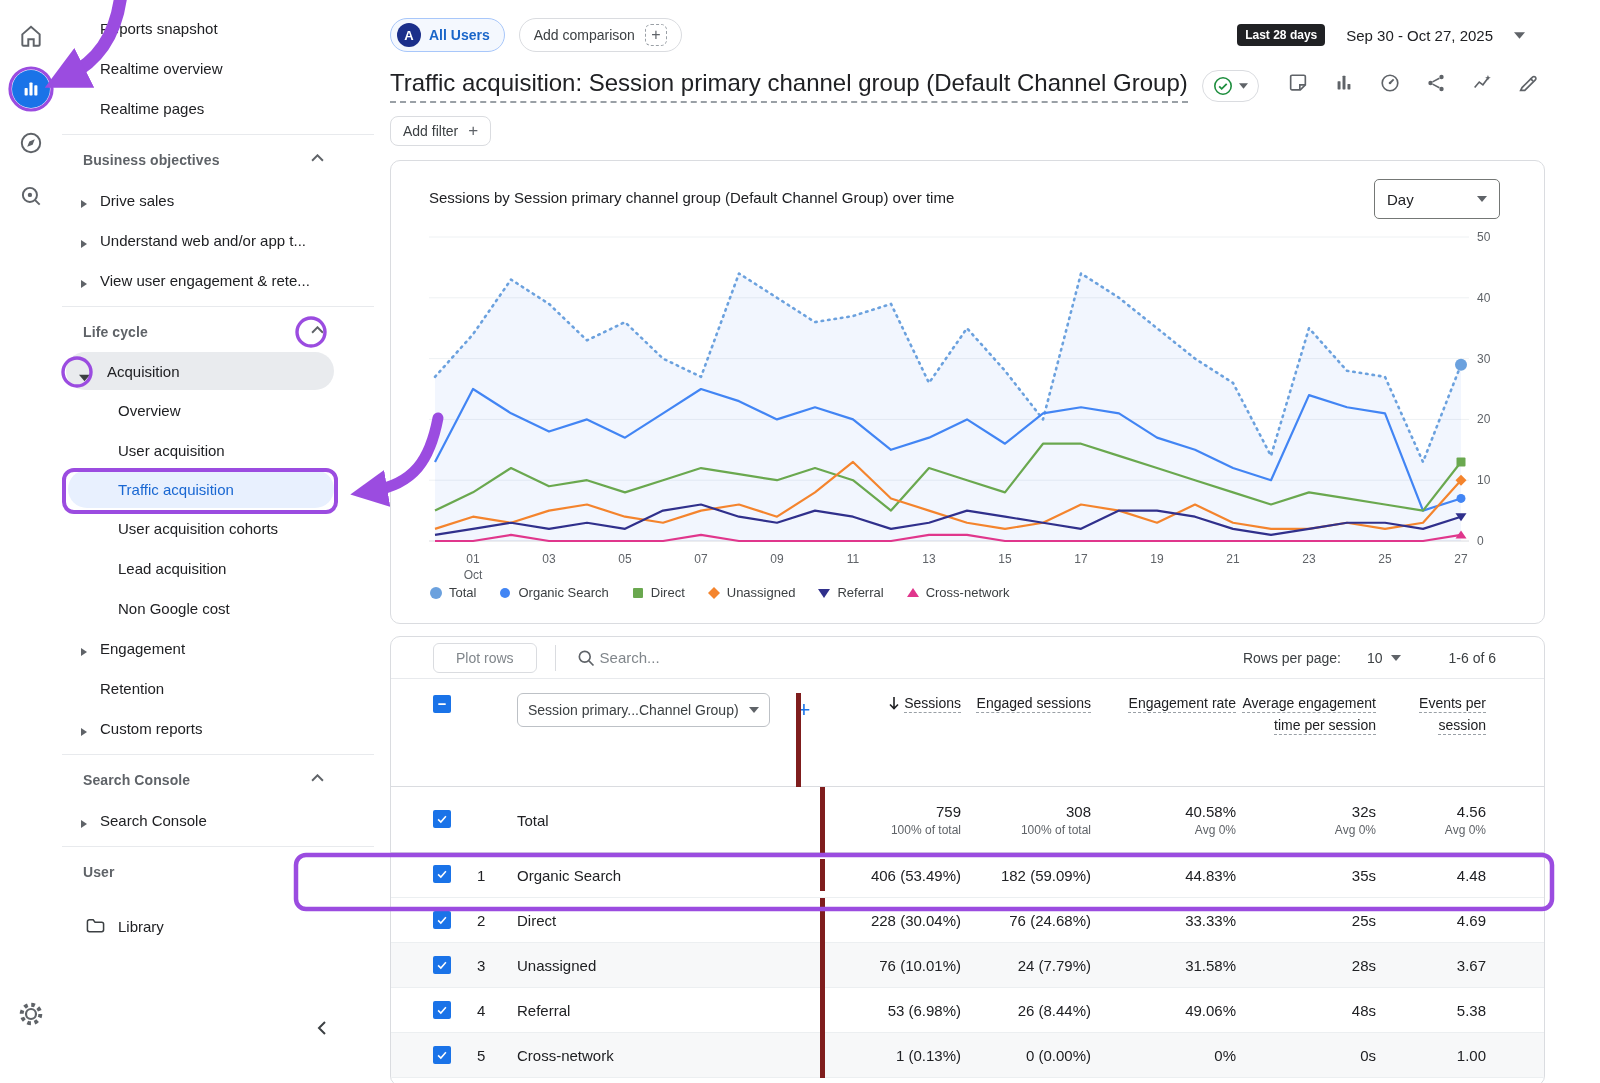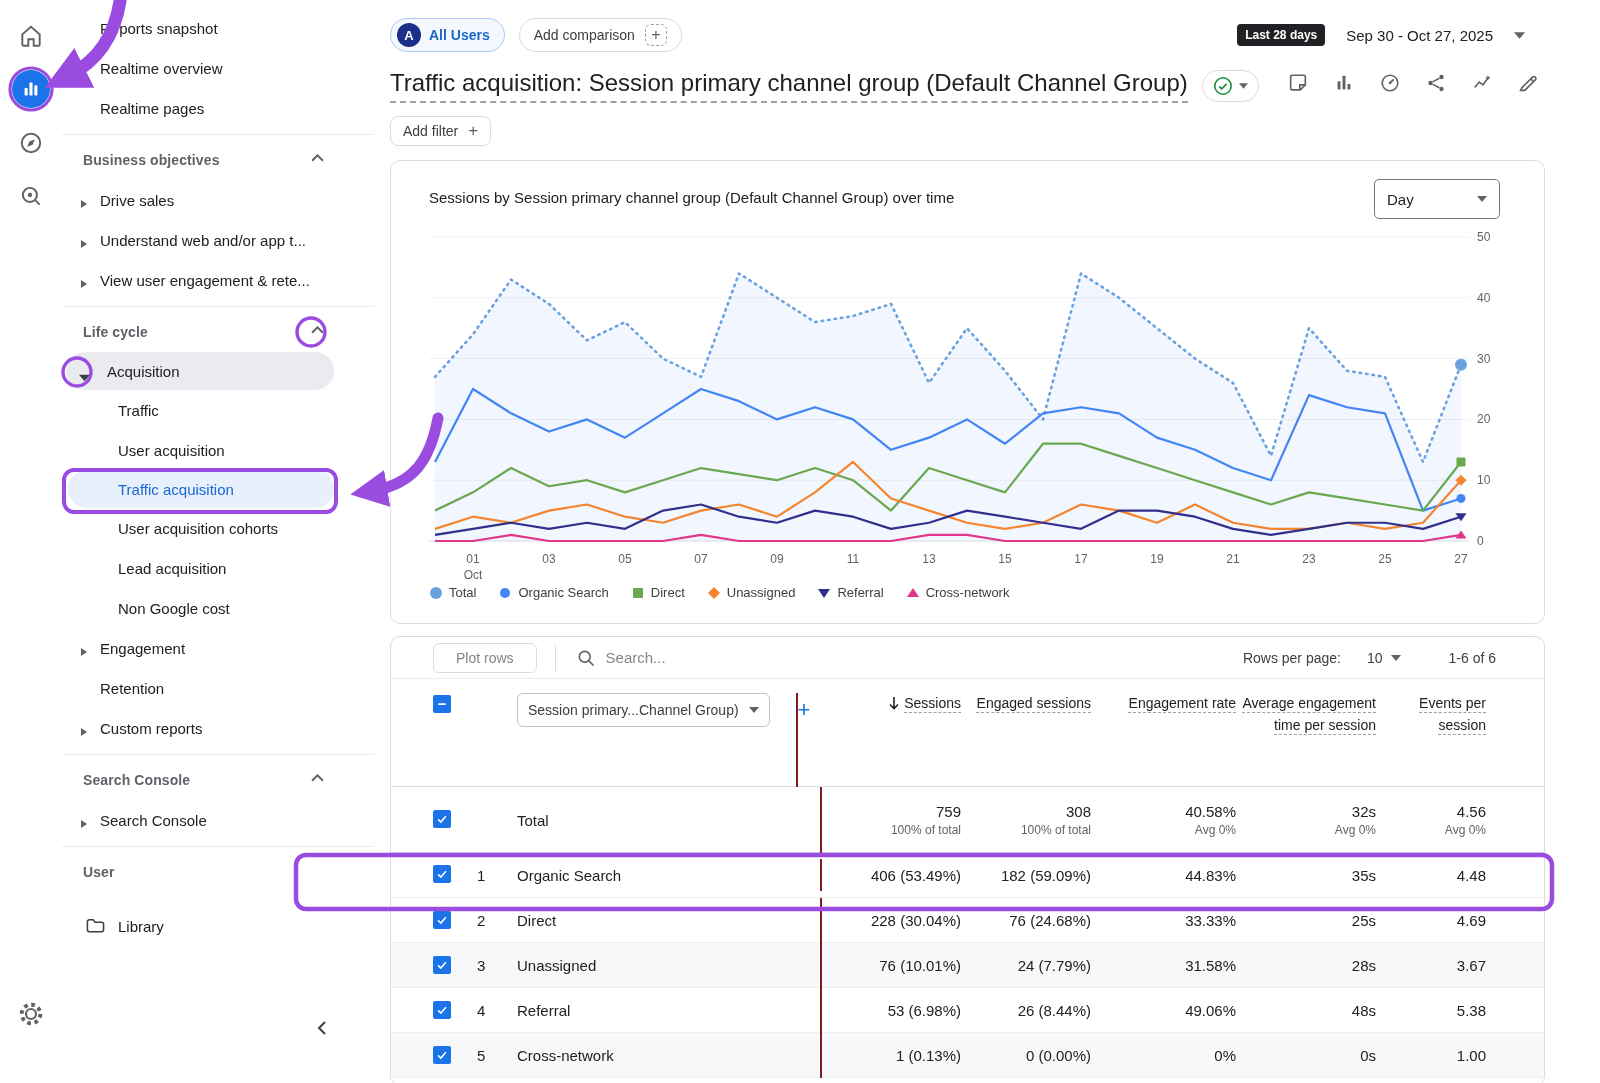--- a/index.html
+++ b/index.html
@@ -75,38 +75,38 @@
   .ax { font-size:12px; fill:#5f6368; }
   .mid { text-anchor:middle; }
   .legend { position:absolute; left:38px; top:424px; display:flex; gap:22px; align-items:center; }
   .legend .litem { display:flex; align-items:center; gap:6px; font-size:13px; color:#3c4043; }
 
   .table-card { margin-top:12px; min-height:450px; overflow:hidden; }
   .table-toolbar { height:42px; display:flex; align-items:center; padding:0 48px 0 42px; border-bottom:1px solid #e8eaed; }
   .plot-rows-btn { height:30px; border:1px solid #dadce0; border-radius:6px; background:#fff; padding:0 22px;
     font-size:14px; color:#80868b; cursor:pointer; font-family:inherit; }
   .vsep { width:1px; height:26px; background:#dadce0; margin:0 20px 0 18px; }
-  .search-box { display:flex; align-items:center; gap:10px; flex:1; }
+  .search-box { display:flex; align-items:center; gap:4px; flex:1; }
   .search-box input { border:none; outline:none; font-size:15px; font-family:inherit; width:320px; color:#202124; }
   .search-box input::placeholder { color:#80868b; }
   .pager { display:flex; align-items:center; font-size:14px; color:#3c4043; }
   .pp-val { display:flex; align-items:center; gap:8px; margin-left:26px; cursor:pointer; }
   .pg-range { margin-left:48px; }
 
   .grid-row { display:grid; grid-template-columns:44px 40px 279px 165px 130px 145px 140px 110px;
     padding:0 60px 0 42px; align-items:center; }
   .hdr-row { height:108px; align-items:start; padding-top:14px; border-bottom:1px solid #dadce0; }
   .dim-wrap { display:flex; align-items:center; gap:28px; grid-column:3 / span 1; }
   .dim-select { height:34px; border:1px solid #bdc1c6; border-radius:6px; display:flex; align-items:center;
     padding:0 10px; font-size:14px; color:#3c4043; gap:10px; cursor:pointer; max-width:276px; white-space:nowrap; }
   .add-dim { color:#1a73e8; font-size:22px; font-weight:400; cursor:pointer; line-height:1; }
   .hcell { text-align:right; font-size:14px; color:#202124; line-height:1.55; cursor:pointer; }
   .hcell .lbl { text-decoration:underline dashed; text-decoration-color:#9aa0a6; text-decoration-thickness:1px; text-underline-offset:4px; }
   .sort-ic { margin-right:4px; position:relative; top:2px; }
-  .col-sessions { border-left:2px solid #7f1d1d; }
+  .col-sessions { border-left:5px solid #7f1d1d; }
   .hdr-row .col-sessions { height:94px; }
 
   .tot-row { height:66px; border-bottom:1px solid #dadce0; }
   .trow { height:45px; border-bottom:1px solid #eceff1; cursor:pointer; }
   .trow.shaded { background:#f7f8f9; }
   .cell { font-size:15px; color:#202124; }
   .c-name { font-weight:400; }
   .num { text-align:right; font-size:15px; }
   .num .sub { font-size:12px; color:#5f6368; margin-top:3px; }
   .col-sessions.num, .num.col-sessions { padding-left:4px;margin-left:24px; }
@@ -199,21 +199,21 @@
             <path d="M1 6 6 1l5 5"></path>
           </svg>
         </div>
         <div class="nav-item acq">
           <span class="caret-d"><svg width="11" height="8" viewBox="0 0 10 7" fill="#3c4043">
               <path d="M0 0.5h10L5 6.5z"></path>
             </svg></span>
           <span>Acquisition</span>
         </div>
         <div class="nav-item child">
-          <span>Traffic</span>
+          <span>Overview</span>
         </div>
         <div class="nav-item child">
           <span>User acquisition</span>
         </div>
         <div class="nav-item child selected">
           <span>Traffic acquisition</span>
         </div>
         <div class="nav-item child">
           <span>User acquisition cohorts</span>
         </div>

